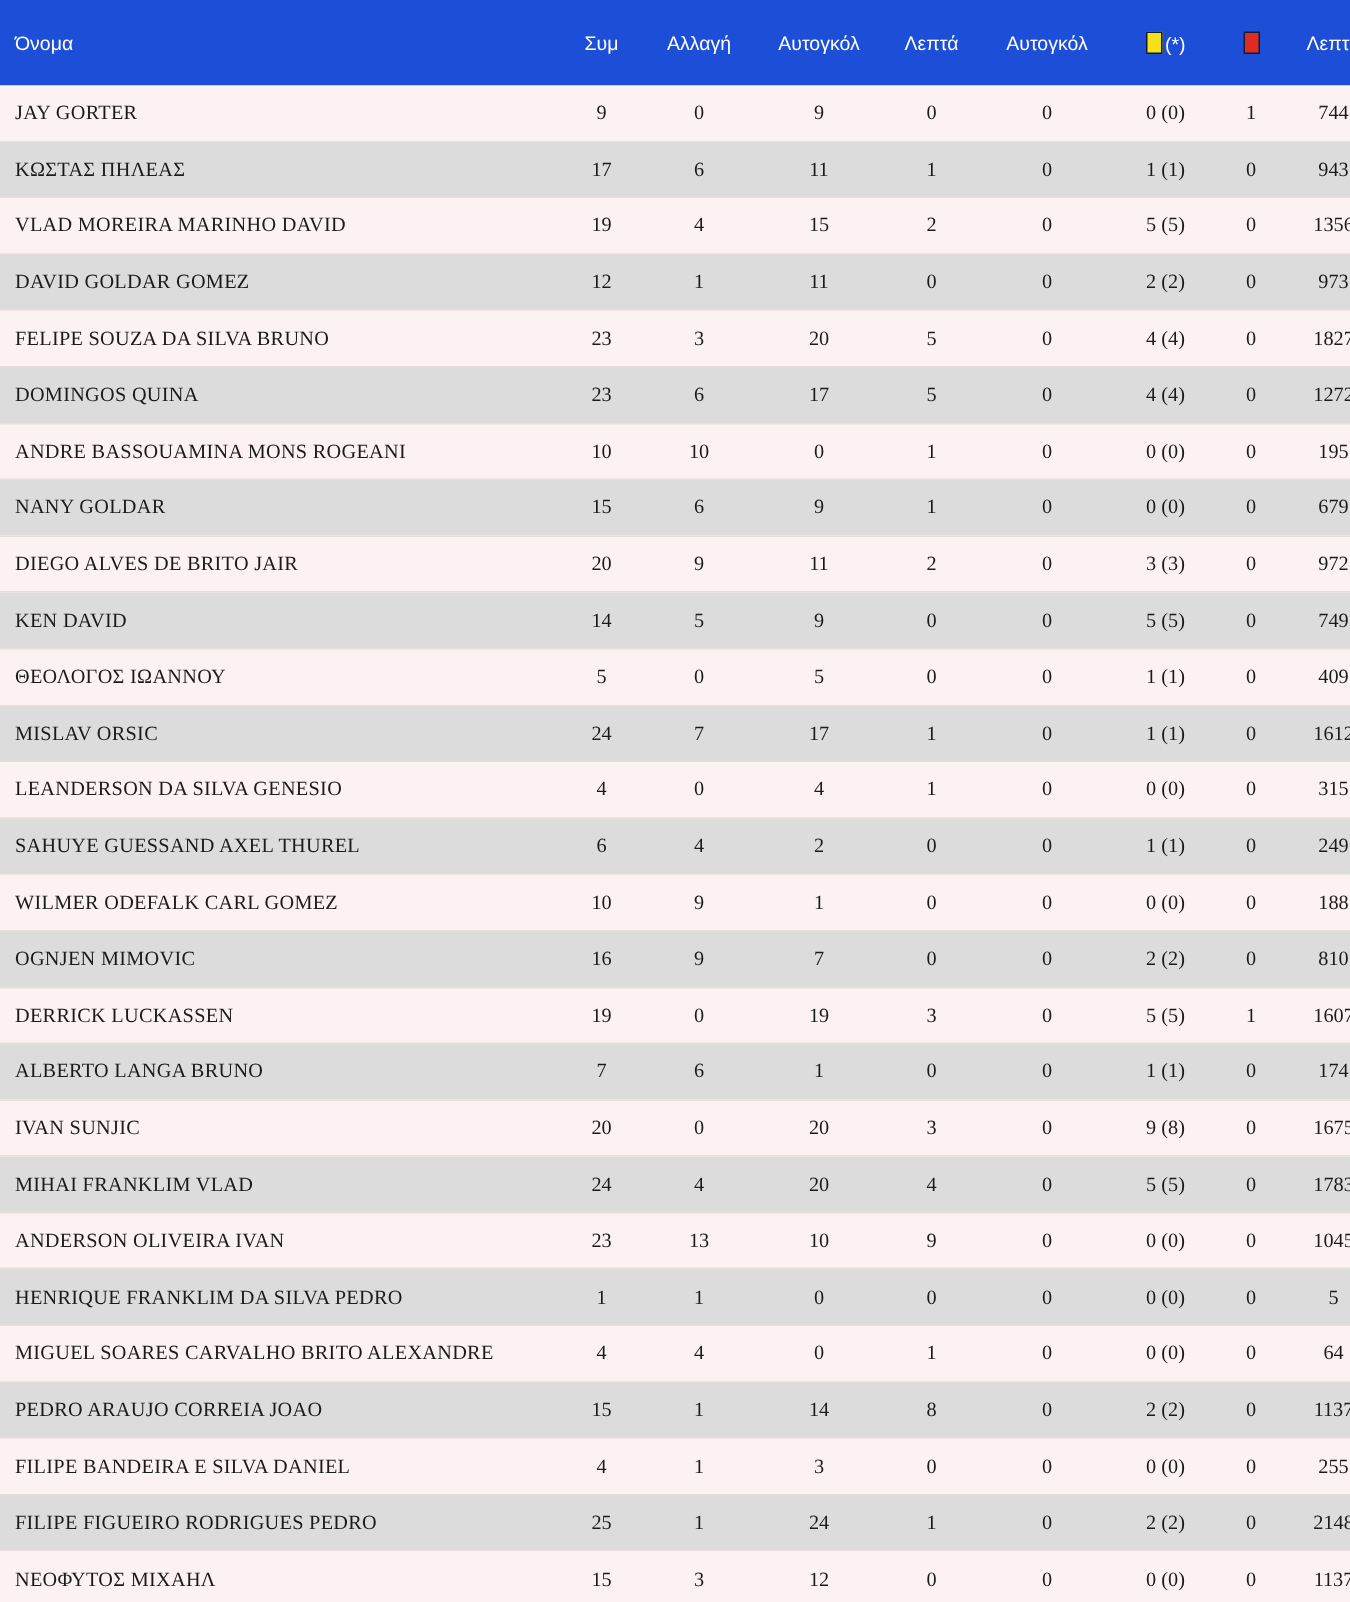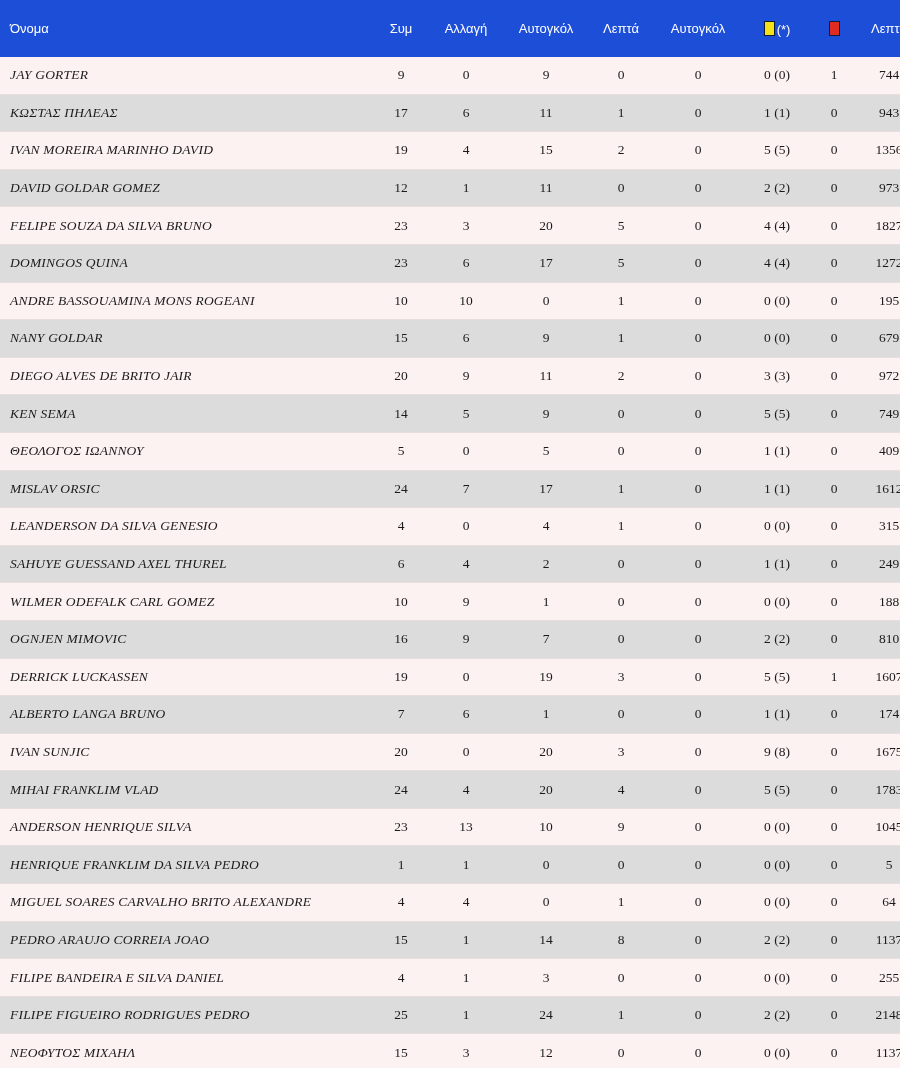--- a/index.html
+++ b/index.html
@@ -40,21 +40,20 @@
     text-align: center;
     vertical-align: middle;
     white-space: nowrap;
     color: #1b1b1b;
     border-bottom: 1px solid #e8dede;
   }
   table.stats tbody td.name-col {
     text-align: left;
     padding-left: 10px;
     letter-spacing: 0.2px;
-    font-style: italic;
   }
   tbody tr.odd td { background: #fdf2f2; }
   tbody tr.even td { background: #dcdcdc; }
 
   
   col.c-name  { width: 372px; }
   col.c-sum   { width: 58px; }
   col.c-chg   { width: 72px; }
   col.c-elev  { width: 88px; }
   col.c-goal  { width: 62px; }
@@ -133,21 +132,21 @@
         <td>17</td>
         <td>6</td>
         <td>11</td>
         <td>1</td>
         <td>0</td>
         <td>1 (1)</td>
         <td>0</td>
         <td>943</td>
       </tr>
       <tr class="odd">
-        <td class="name-col">IVAN MOREIRA MARINHO DAVID</td>
+        <td class="name-col">VLAD MOREIRA MARINHO DAVID</td>
         <td>19</td>
         <td>4</td>
         <td>15</td>
         <td>2</td>
         <td>0</td>
         <td>5 (5)</td>
         <td>0</td>
         <td>1356</td>
       </tr>
       <tr class="even">
@@ -210,21 +209,21 @@
         <td>20</td>
         <td>9</td>
         <td>11</td>
         <td>2</td>
         <td>0</td>
         <td>3 (3)</td>
         <td>0</td>
         <td>972</td>
       </tr>
       <tr class="even">
-        <td class="name-col">KEN SEMA</td>
+        <td class="name-col">KEN DAVID</td>
         <td>14</td>
         <td>5</td>
         <td>9</td>
         <td>0</td>
         <td>0</td>
         <td>5 (5)</td>
         <td>0</td>
         <td>749</td>
       </tr>
       <tr class="odd">
@@ -331,21 +330,21 @@
         <td>24</td>
         <td>4</td>
         <td>20</td>
         <td>4</td>
         <td>0</td>
         <td>5 (5)</td>
         <td>0</td>
         <td>1783</td>
       </tr>
       <tr class="odd">
-        <td class="name-col">ANDERSON HENRIQUE SILVA</td>
+        <td class="name-col">ANDERSON OLIVEIRA IVAN</td>
         <td>23</td>
         <td>13</td>
         <td>10</td>
         <td>9</td>
         <td>0</td>
         <td>0 (0)</td>
         <td>0</td>
         <td>1045</td>
       </tr>
       <tr class="even">

